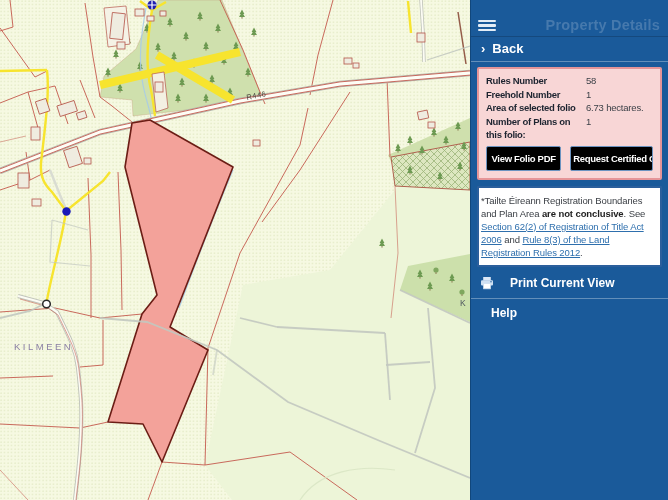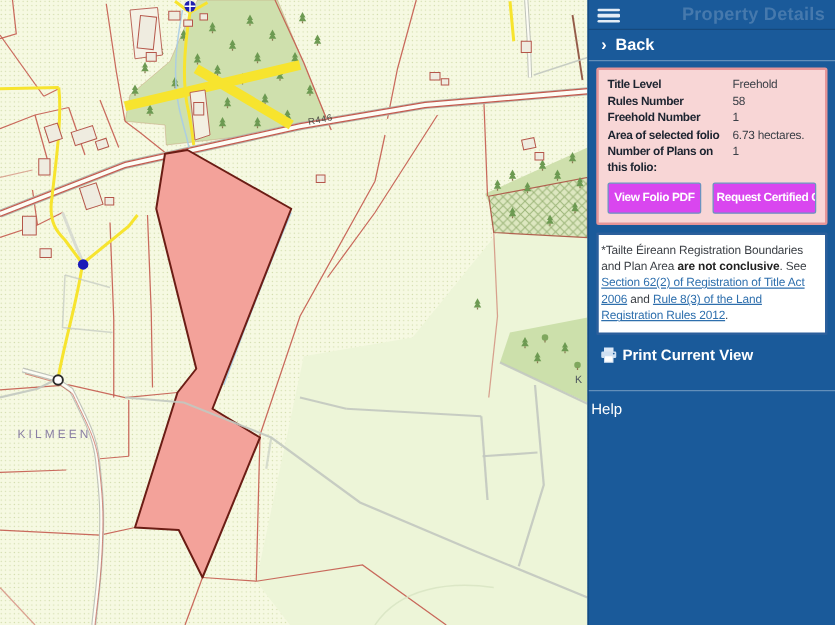--- a/index.html
+++ b/index.html
@@ -5,46 +5,46 @@
   html,body{margin:0;padding:0;background:#fff;}
   .app{position:relative;width:668px;height:500px;overflow:hidden;
        font-family:"Liberation Sans",sans-serif;background:#f6f9e2;}
   
   .map{position:absolute;left:0;top:0;width:470px;height:500px;}
   .map svg{display:block;}
   
   .panel{position:absolute;left:470px;top:0;width:198px;height:500px;
          background:#1a5a9a;border-left:1px solid #11477c;box-sizing:border-box;color:#fff;}
   .panel-header{display:flex;align-items:center;justify-content:space-between;
-                padding:4px 8px 3px 7px;border-bottom:1px solid rgba(0,0,0,.18);gap:36px;}
+                padding:17px 8px 3px 7px;border-bottom:1px solid rgba(0,0,0,.18);gap:36px;}
   .hamburger{width:18px;display:flex;flex-direction:column;gap:2.5px;cursor:pointer;padding-top:1px;}
   .hamburger span{display:block;height:2.2px;background:#e4edf6;border-radius:1px;}
   .panel-title{color:#4679ad;font-size:14.5px;font-weight:600;letter-spacing:.2px;}
   .back-row{display:flex;align-items:center;gap:7px;padding:4px 10px 5px 10px;
             border-bottom:1px solid rgba(255,255,255,.32);cursor:pointer;}
   .chev{color:#fff;font-size:13px;font-weight:bold;line-height:12px;}
   .back-label{color:#fff;font-size:13px;font-weight:600;}
   .info-box{margin:5px 6px 0 6px;background:#f8d6d6;border:2px solid #e59598;border-radius:2px;
             padding:5px 7px 7px 7px;color:#222;}
   .info-row{display:flex;line-height:13px;margin-bottom:.5px;}
   .info-lbl{flex:0 0 100px;font-size:9.5px;font-weight:bold;letter-spacing:-.3px;color:#1d2430;}
   .info-val{font-size:9.5px;color:#3a3f46;letter-spacing:-.2px;}
   .btn-row{display:flex;gap:9px;margin-top:5px;}
-  .pbtn{flex:1;background:#d946ef;border:1px solid #6b93c0;border-radius:2px;color:#fff;
+  .pbtn{flex:1;background:#000000;border:1px solid #6b93c0;border-radius:2px;color:#fff;
         font-family:"Liberation Sans",sans-serif;font-size:9.5px;font-weight:600;letter-spacing:-.3px;
         padding:6px 2px;white-space:nowrap;overflow:hidden;cursor:pointer;}
   .pbtn.small{flex:.9;}
   .note-box{margin:6px 6px 0 6px;background:#fff;border:2px solid #2b5f9c;border-radius:1px;
             padding:6px 2px;font-size:9.5px;line-height:1.38;color:#3c4046;letter-spacing:-.1px;}
   .note-box b{color:#222;}
   .note-box a{color:#2e6fad;text-decoration:underline;cursor:pointer;}
-  .print-row{display:flex;align-items:center;gap:4px;padding:9px 10px 21px 9px;cursor:pointer;}
+  .print-row{display:flex;align-items:center;gap:16px;padding:9px 10px 8px 9px;cursor:pointer;}
   .print-label{color:#fff;font-size:12px;font-weight:600;}
   .pdivider{height:0;border-bottom:1px solid rgba(255,255,255,.32);margin:0;}
-  .help-row{padding:7px 2px;color:#fff;font-size:12px;font-weight:400;cursor:pointer;}
+  .help-row{padding:7px 20px;color:#fff;font-size:12px;font-weight:700;cursor:pointer;}
 </style>
 </head>
 <body>
 
 <div class="app">
 
   <div class="map">
   <svg width="470" height="500" viewBox="0 0 470 500" xmlns="http://www.w3.org/2000/svg">
     <defs>
       <pattern id="dots" width="3.5" height="3.5" patternUnits="userSpaceOnUse">
@@ -260,24 +260,20 @@
       <div class="panel-title">Property Details</div>
     </div>
 
     <div class="back-row">
       <span class="chev">›</span>
       <span class="back-label">Back</span>
     </div>
 
     <div class="info-box">
       <div class="info-row">
-        <div class="info-lbl">Title Level</div>
-        <div class="info-val">Freehold</div>
-      </div>
-      <div class="info-row">
         <div class="info-lbl">Rules Number</div>
         <div class="info-val">58</div>
       </div>
       <div class="info-row">
         <div class="info-lbl">Freehold Number</div>
         <div class="info-val">1</div>
       </div>
       <div class="info-row">
         <div class="info-lbl">Area of selected folio</div>
         <div class="info-val">6.73 hectares.</div>

